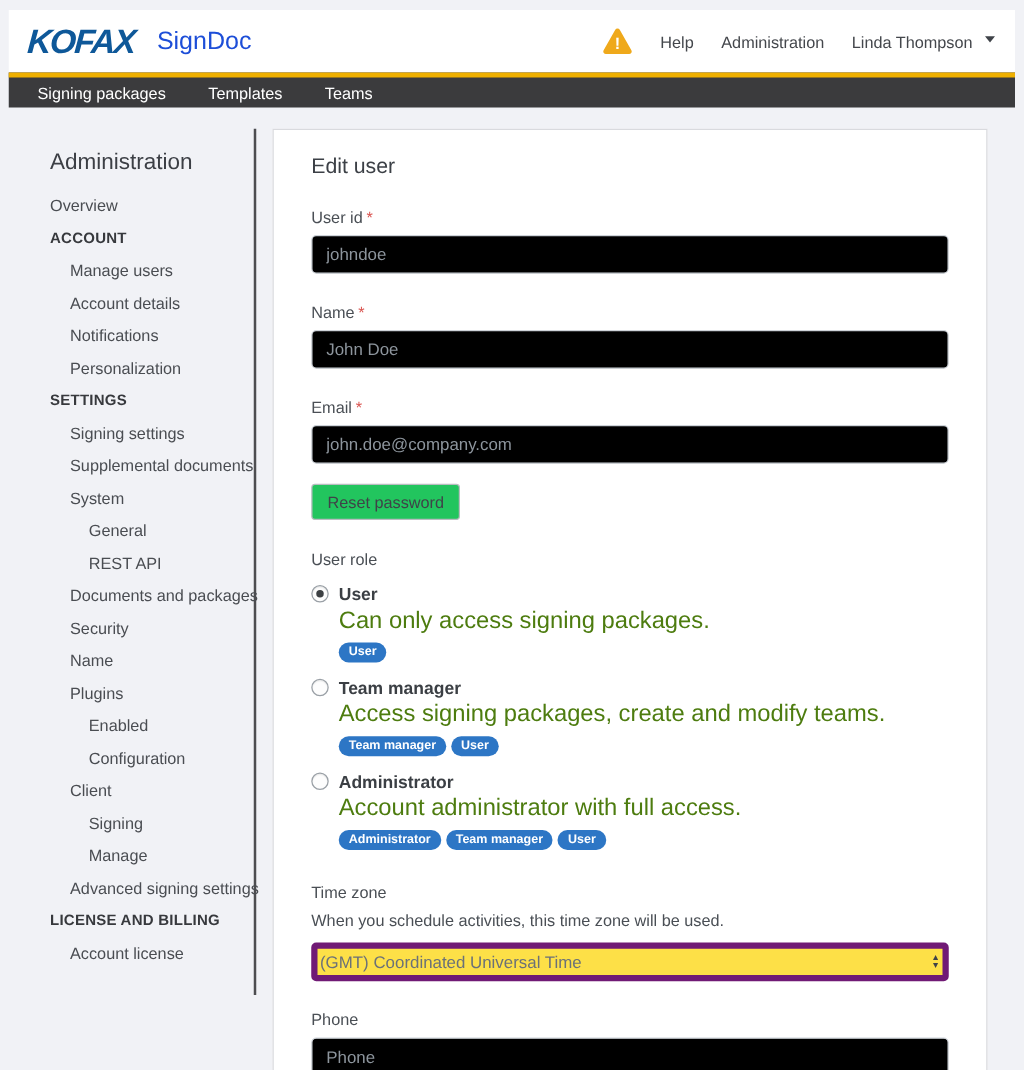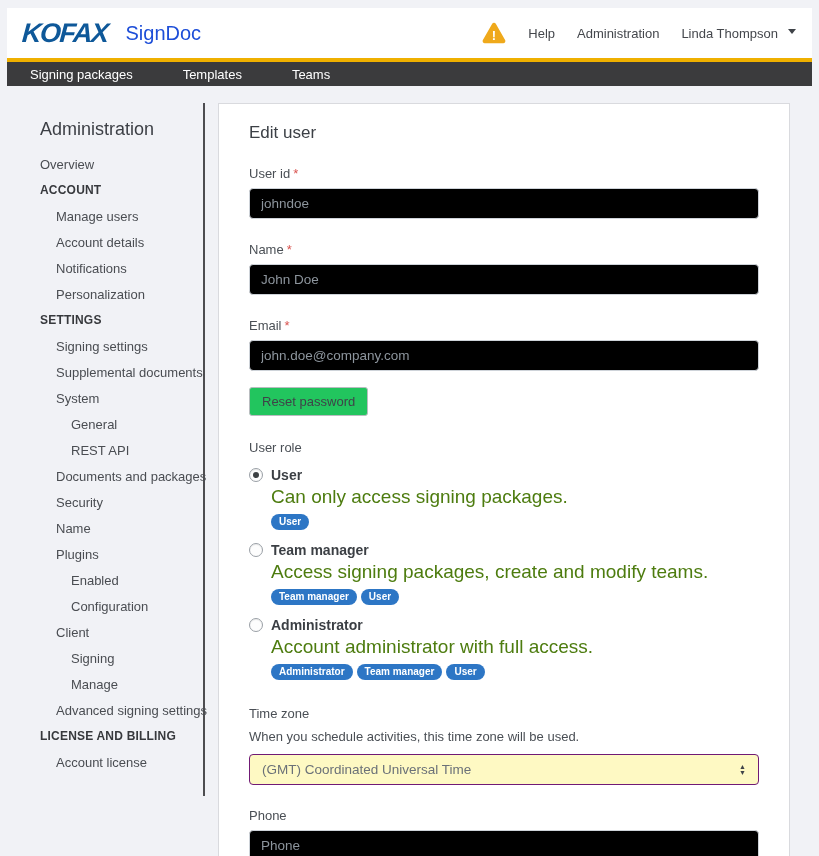--- a/index.html
+++ b/index.html
@@ -11,21 +11,21 @@
   .frame { margin:8px 7px 0 7px; }
   .topbar { background:#ffffff; height:50px; display:flex; align-items:center; padding:0 16px 0 15px; }
   .logo { font-size:27px; font-weight:bold; color:#0e5899; letter-spacing:-1.5px; font-style:italic; transform:skewX(-4deg); }
   .product { font-size:20px; color:#1d4ed8; margin-left:18px; }
   .top-right { margin-left:auto; display:flex; align-items:center; gap:22px; font-size:13px; color:#44474c; }
   .top-link { cursor:pointer; }
   .usermenu { display:flex; align-items:center; gap:10px; cursor:pointer; }
   .caret { width:0; height:0; border-left:4px solid transparent; border-right:4px solid transparent; border-top:5px solid #3f4348; margin-top:-4px; }
 
   
-  .mainnav { background:#3b3b3d; border-top:4px solid #efb000; height:28px; display:flex; align-items:center; padding:0 23px; gap:50px; }
+  .mainnav { background:#3b3b3d; border-top:4px solid #efb000; height:28px; display:flex; align-items:center; padding:0 23px; gap:34px; }
   .nav-item { color:#ffffff; font-size:13px; cursor:pointer; white-space:nowrap; }
 
   
   .content { display:flex; align-items:flex-start; padding-top:17px; }
 
   .sidebar { width:205px; flex:0 0 205px; border-right:2px solid #4d4d50; padding:16px 8px 14px 40px; }
   .sb-title { font-size:18px; color:#3c3f45; margin-bottom:18px; }
   .s-item, .s-sec { font-size:13px; line-height:13px; margin-bottom:13px; white-space:nowrap; }
   .s-item { color:#4a4d52; cursor:pointer; }
   .s-sec { color:#37393d; font-weight:bold; font-size:12px; letter-spacing:.2px; margin-top:2px; }
@@ -48,21 +48,21 @@
   .role-row { display:flex; align-items:center; gap:8px; cursor:pointer; }
   .radio { width:14px; height:14px; border:1px solid #9aa0a6; border-radius:50%; background:#fdfdfd; position:relative; flex:0 0 14px; box-shadow:inset 0 1px 1px rgba(0,0,0,.08); }
   .radio.checked::after { content:""; position:absolute; left:3px; top:3px; width:6px; height:6px; border-radius:50%; background:#3c4043; }
   .role-name { font-size:14px; font-weight:bold; color:#3b3f44; }
   .role-desc { margin:3px 0 0 22px; font-size:19px; color:#4d7c0f; }
   .badges { margin:6px 0 0 22px; display:flex; gap:4px; }
   .badge { background:#2d76c5; color:#ffffff; font-size:10px; font-weight:bold; padding:3px 8px; border-radius:9px; line-height:1; white-space:nowrap; }
 
   .tz-block { margin-top:26px; }
   .tz-help { font-size:13px; color:#4a4f55; margin-top:8px; }
-  .select { margin-top:10px; height:31px; border:1px solid #701a75; border-radius:4px; display:flex; align-items:center; justify-content:space-between; padding:0 12px; cursor:pointer; background:#fef9c3; }
+  .select { margin-top:10px; height:31px; border:5px solid #701a75; border-radius:4px; display:flex; align-items:center; justify-content:space-between; padding:0 2px; cursor:pointer; background:#fde047; }
   .select-value { font-size:13.5px; color:#6b7178; }
   .updown { display:flex; flex-direction:column; align-items:center; color:#3f4348; }
   .updown i { font-style:normal; font-size:7px; line-height:6px; }
 </style>
 </head>
 <body>
 
 <div class="screen">
   <div class="frame">
 

